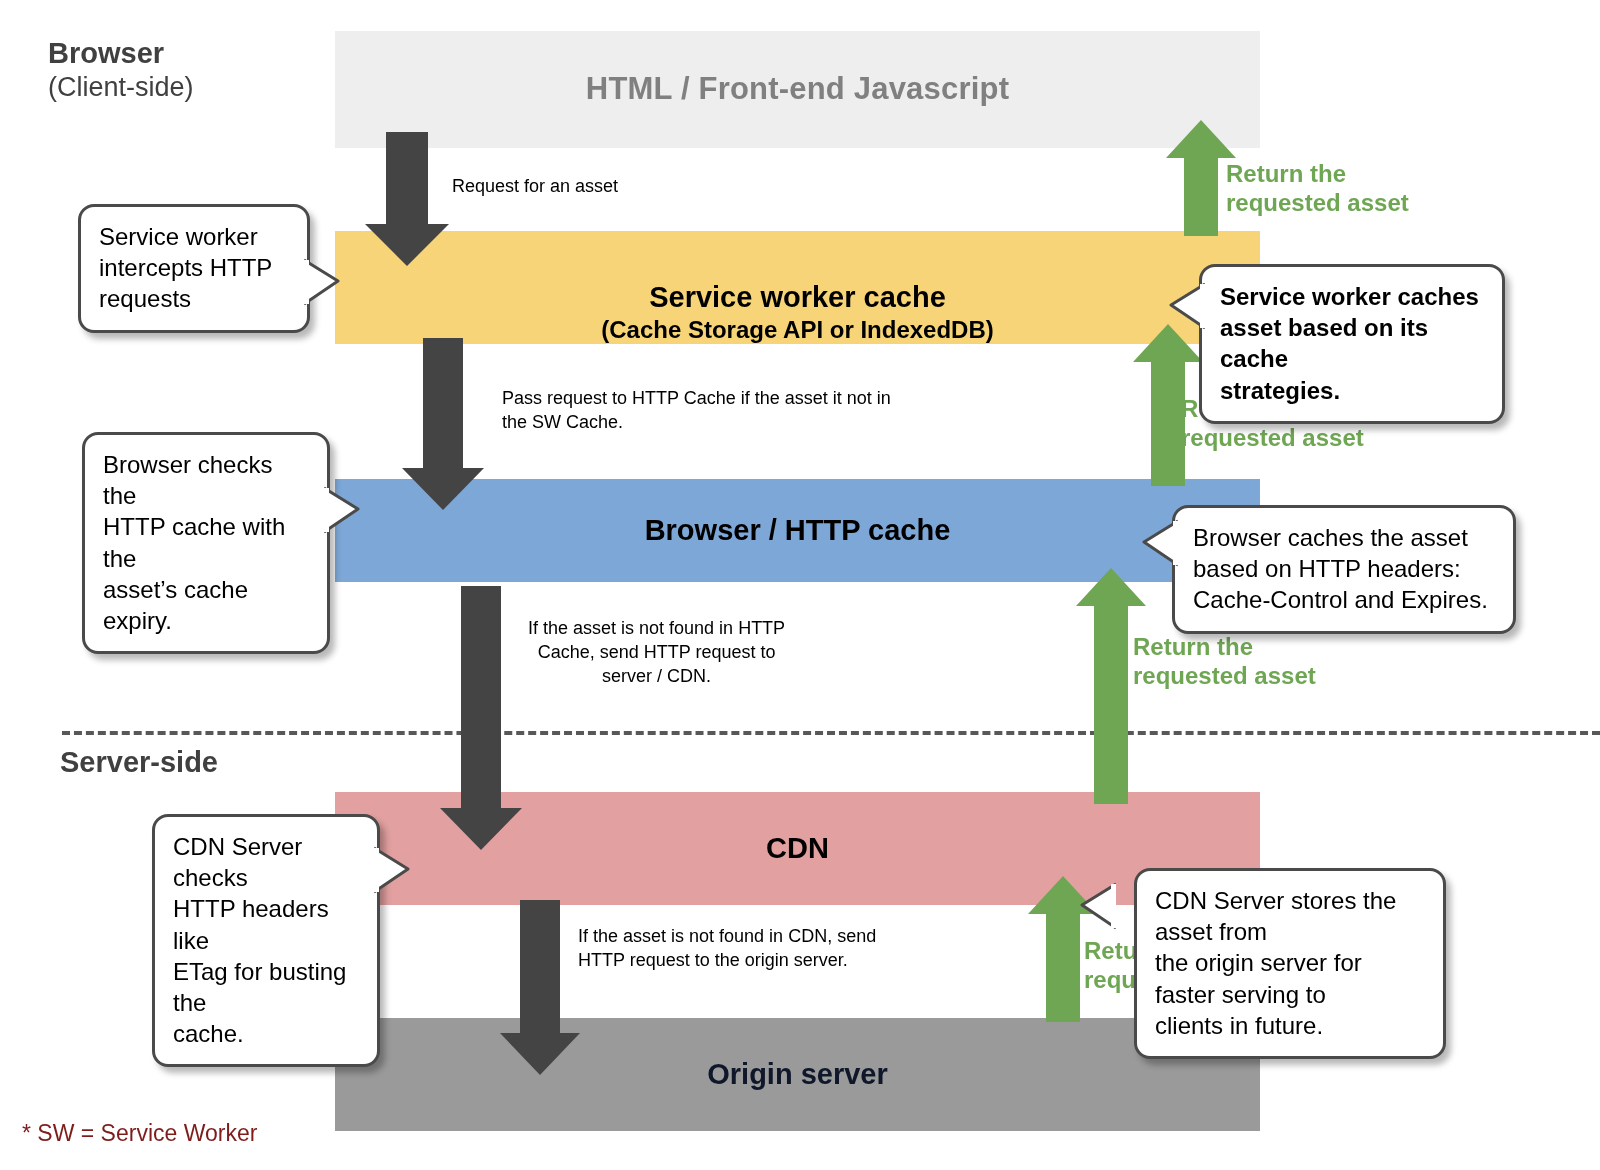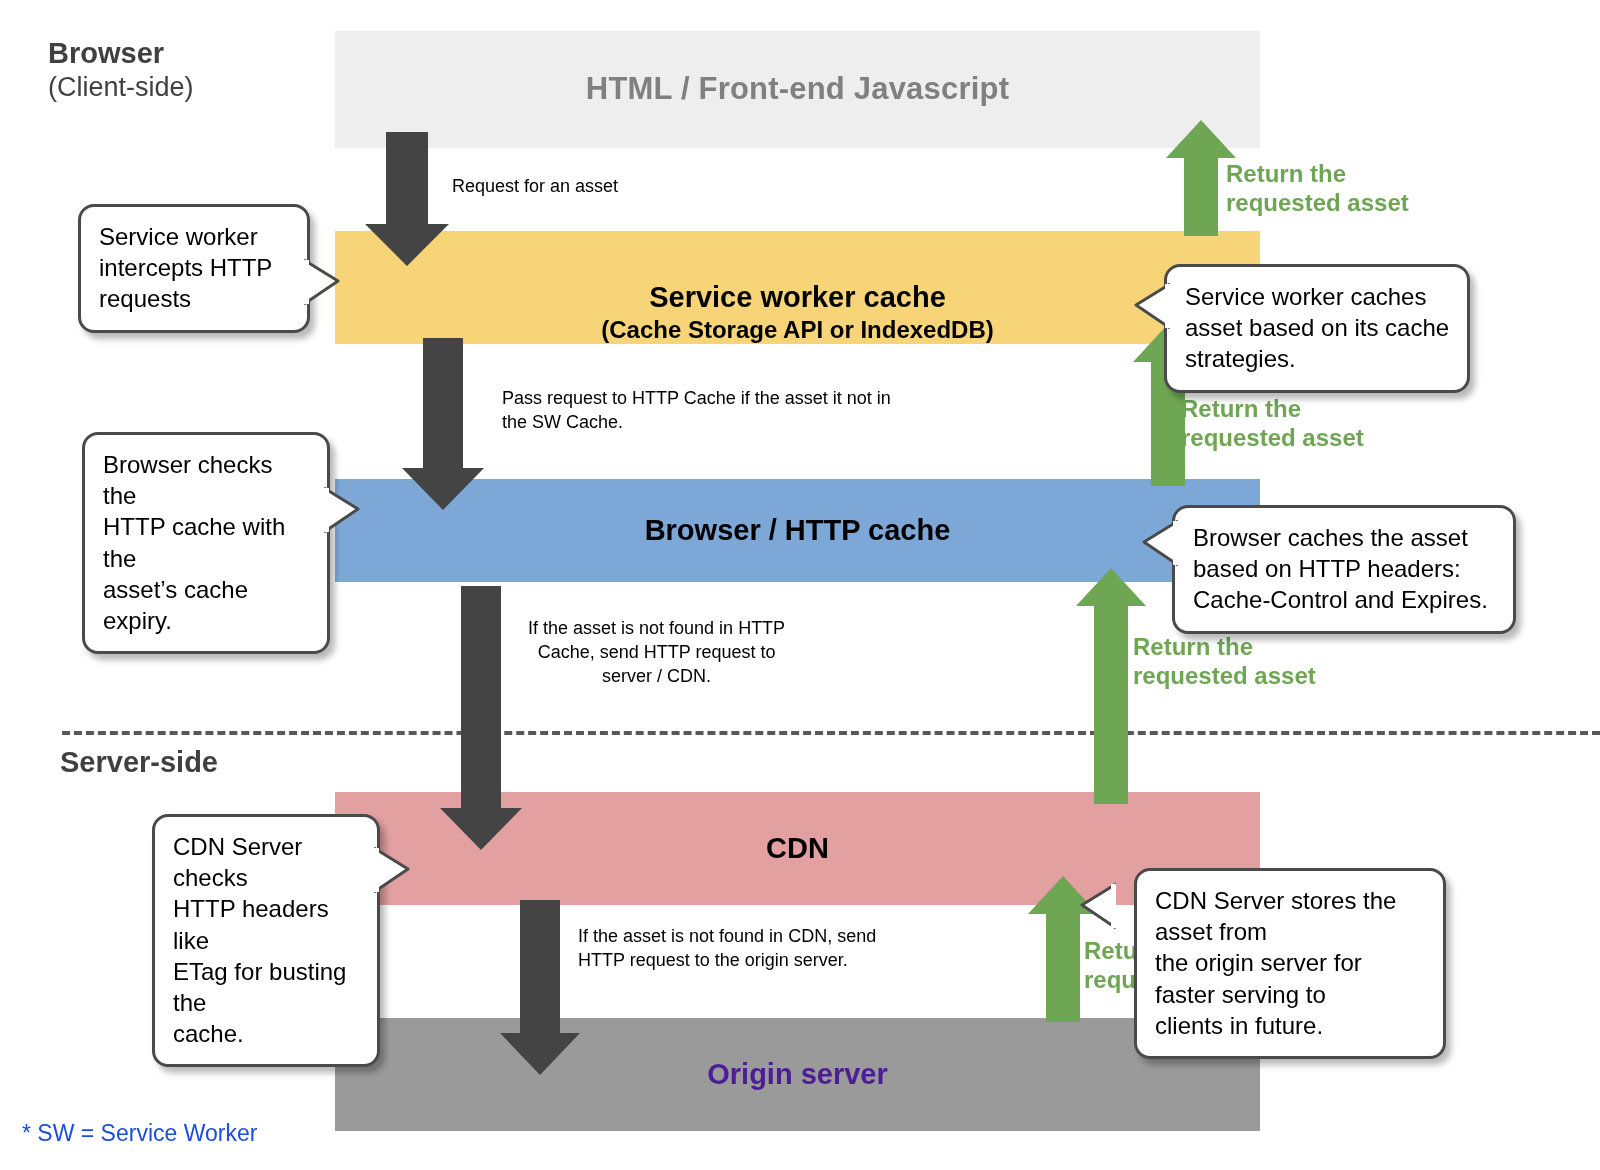--- a/index.html
+++ b/index.html
@@ -52,21 +52,21 @@
   .band-cdn {
     left: 335px; top: 792px; width: 925px; height: 113px;
     background: #e2a0a0;
   }
   .band-cdn .band-title { color: #000000; font-size: 29px; }
 
   .band-origin {
     left: 335px; top: 1018px; width: 925px; height: 113px;
     background: #9a9a9a;
   }
-  .band-origin .band-title { color: #4c1d95; font-size: 29px; }
+  .band-origin .band-title { color: #0f172a; font-size: 29px; }
 
   
   .section-label {
     position: absolute;
     color: #404040;
     z-index: 3;
   }
   .section-label .lab-main { font-size: 29px; font-weight: bold; display: block; }
   .section-label .lab-sub  { font-size: 27px; font-weight: normal; display: block; margin-top: 2px;}
   .label-browser { left: 48px; top: 37px; }
@@ -135,21 +135,21 @@
     left: -34px;
     width: 40px; height: 54px;
     z-index: 7;
   }
 
   
   .footnote {
     position: absolute;
     left: 22px; top: 1120px;
     font-size: 23px;
-    color: #1d4ed8;
+    color: #7f1d1d;
     z-index: 4;
   }
 </style>
 </head>
 <body>
 
 <div id="stage">
 
   <div class="section-label label-browser">
     <span class="lab-main">Browser</span>
@@ -281,21 +281,21 @@
 ETag for busting the
 cache.</div>
     <span class="tail" style="top:30px;">
       <svg width="40" height="54" viewBox="0 0 40 54">
         <path d="M0,4 L34,25 L0,48" fill="#ffffff" stroke="#4a4a4a" stroke-width="3" stroke-linejoin="round"></path>
         <rect x="0" y="4" width="5" height="44" fill="#ffffff"></rect>
       </svg>
     </span>
   </div>
 
-  <div class="callout tail-left" style="left:1164px; top:264px; width:306px;">
+  <div class="callout tail-left" style="left:1199px; top:264px; width:306px;font-weight:bold;">
     <div class="bubble">Service worker caches
 asset based on its cache
 strategies.</div>
     <span class="tail" style="top:16px;">
       <svg width="40" height="54" viewBox="0 0 40 54">
         <path d="M40,4 L6,25 L40,48" fill="#ffffff" stroke="#4a4a4a" stroke-width="3" stroke-linejoin="round"></path>
         <rect x="35" y="4" width="5" height="44" fill="#ffffff"></rect>
       </svg>
     </span>
   </div>

